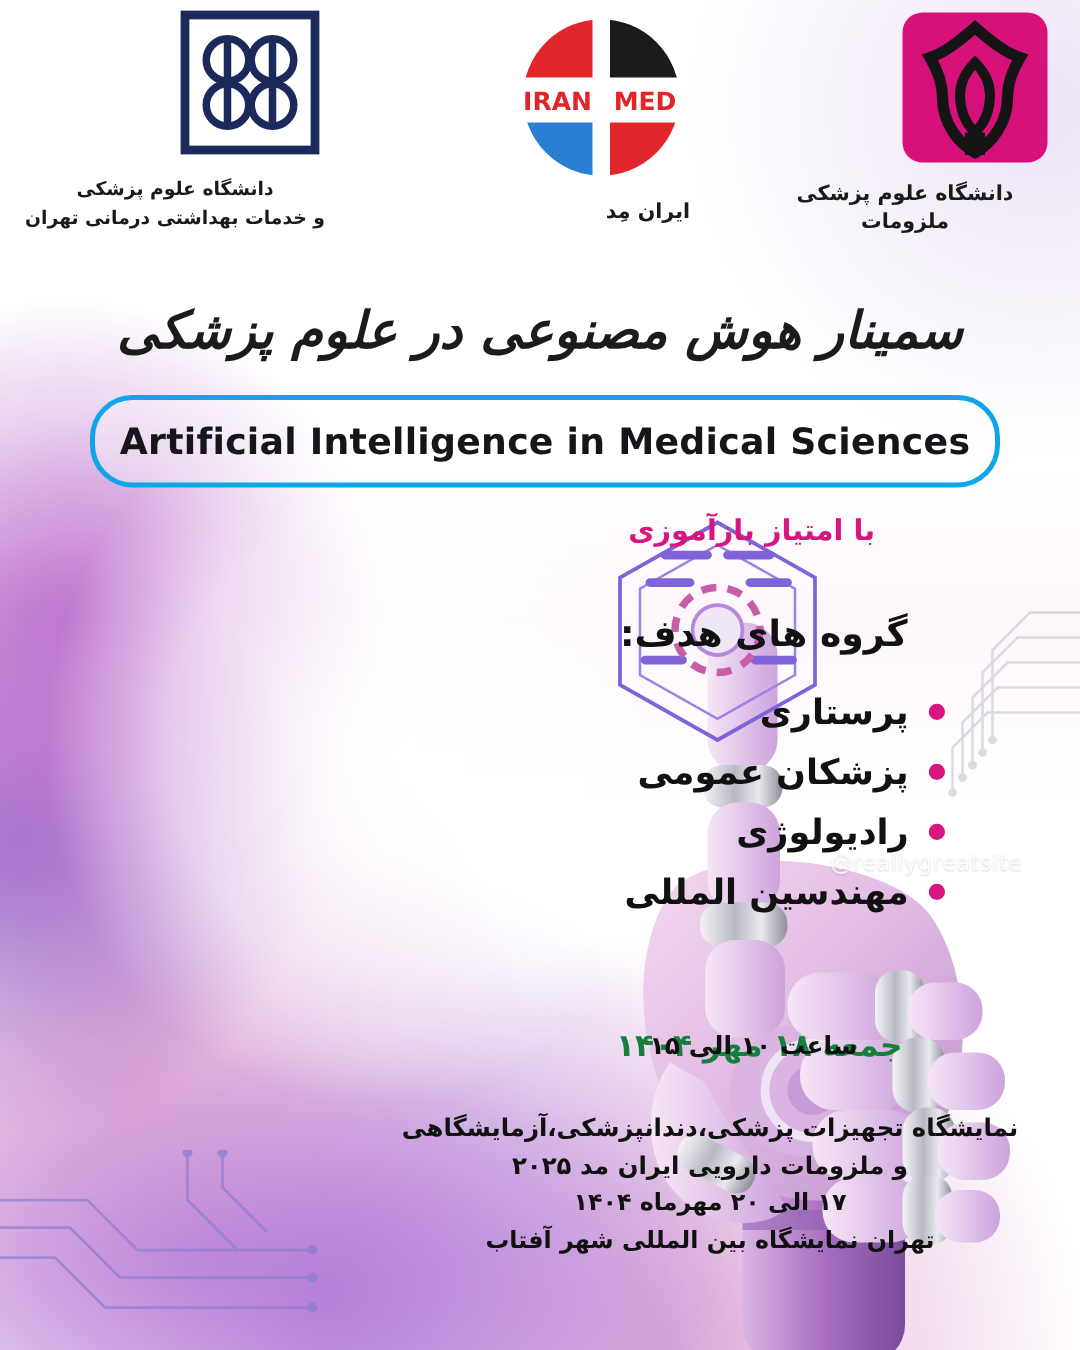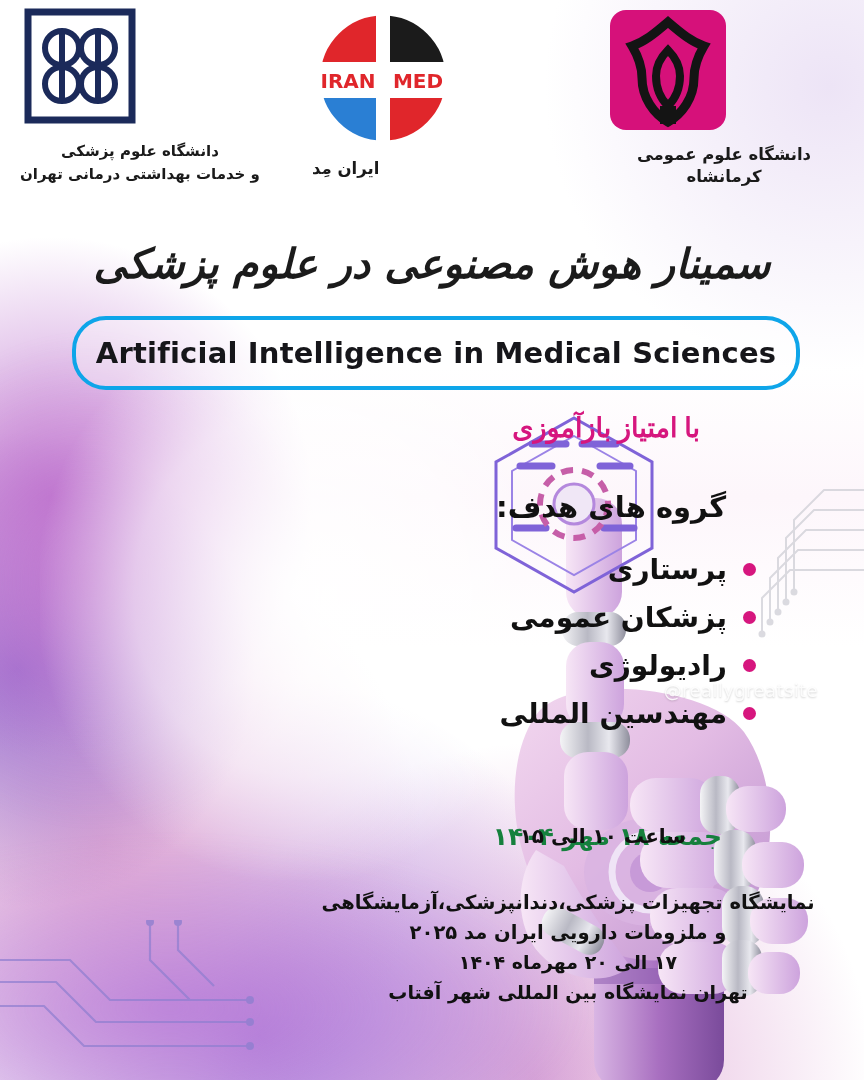--- a/index.html
+++ b/index.html
@@ -76,21 +76,21 @@
     display: flex;
     flex-direction: row-reverse;
     justify-content: center;
     align-items: flex-start;
     gap: 52px;
     z-index: 5;
   }
   .logo-block {
     display: flex;
     flex-direction: column;
-    align-items: flex-end;
+    align-items: flex-start;
     width: 240px;
   }
   .logo-caption {
     margin-top: 6px;
     font-size: 16.5px;
     font-weight: 700;
     color: #1a1a1a;
     text-align: center;
     line-height: 1.35;
     direction: rtl;
@@ -132,25 +132,24 @@
     font-size: 29px;
     font-weight: 700;
     color: #16161a;
     letter-spacing: .2px;
   }
 
   .subtitle-credit {
     position: absolute;
     top: 412px;
     right: 164px;
-    font-size: 27px;
+    font-size: 23px;
     font-weight: 800;
     color: #d6167e;
     z-index: 6;
-    font-family: Liberation Serif, serif;
   }
 
   .target-heading {
     position: absolute;
     top: 490px;
     right: 138px;
     font-size: 29px;
     font-weight: 800;
     color: #111;
     z-index: 6;
@@ -330,21 +329,21 @@
       <div class="logo-caption">ایران مِد</div>
     </div>
 
     <div class="logo-block">
       <svg width="128" height="132" viewBox="0 0 128 132">
         <rect x="6" y="4" width="116" height="120" rx="16" fill="#d6117a"></rect>
         <path d="M64 16 C50 28 40 36 28 40 C34 50 38 60 38 72 C38 92 50 108 64 116 C78 108 90 92 90 72 C90 60 94 50 100 40 C88 36 78 28 64 16 Z" fill="none" stroke="#141414" stroke-width="9"></path>
         <path d="M64 44 C56 52 52 60 52 70 C52 84 58 94 64 100 C70 94 76 84 76 70 C76 60 72 52 64 44 Z" fill="#d6117a" stroke="#141414" stroke-width="8"></path>
         <rect x="56" y="100" width="16" height="18" fill="#141414"></rect>
       </svg>
-      <div class="logo-caption">دانشگاه علوم عمومی کرمانشاه</div>
+      <div class="logo-caption">دانشگاه علوم پزشکی ملزومات</div>
     </div>
   </div>
 
   <div class="title-fa">سمینار هوش مصنوعی در علوم پزشکی</div>
 
   <div class="title-en-wrap">
     <div class="title-en">Artificial Intelligence in Medical Sciences</div>
   </div>
 
   <div class="subtitle-credit">با امتیاز بازآموزی</div>

